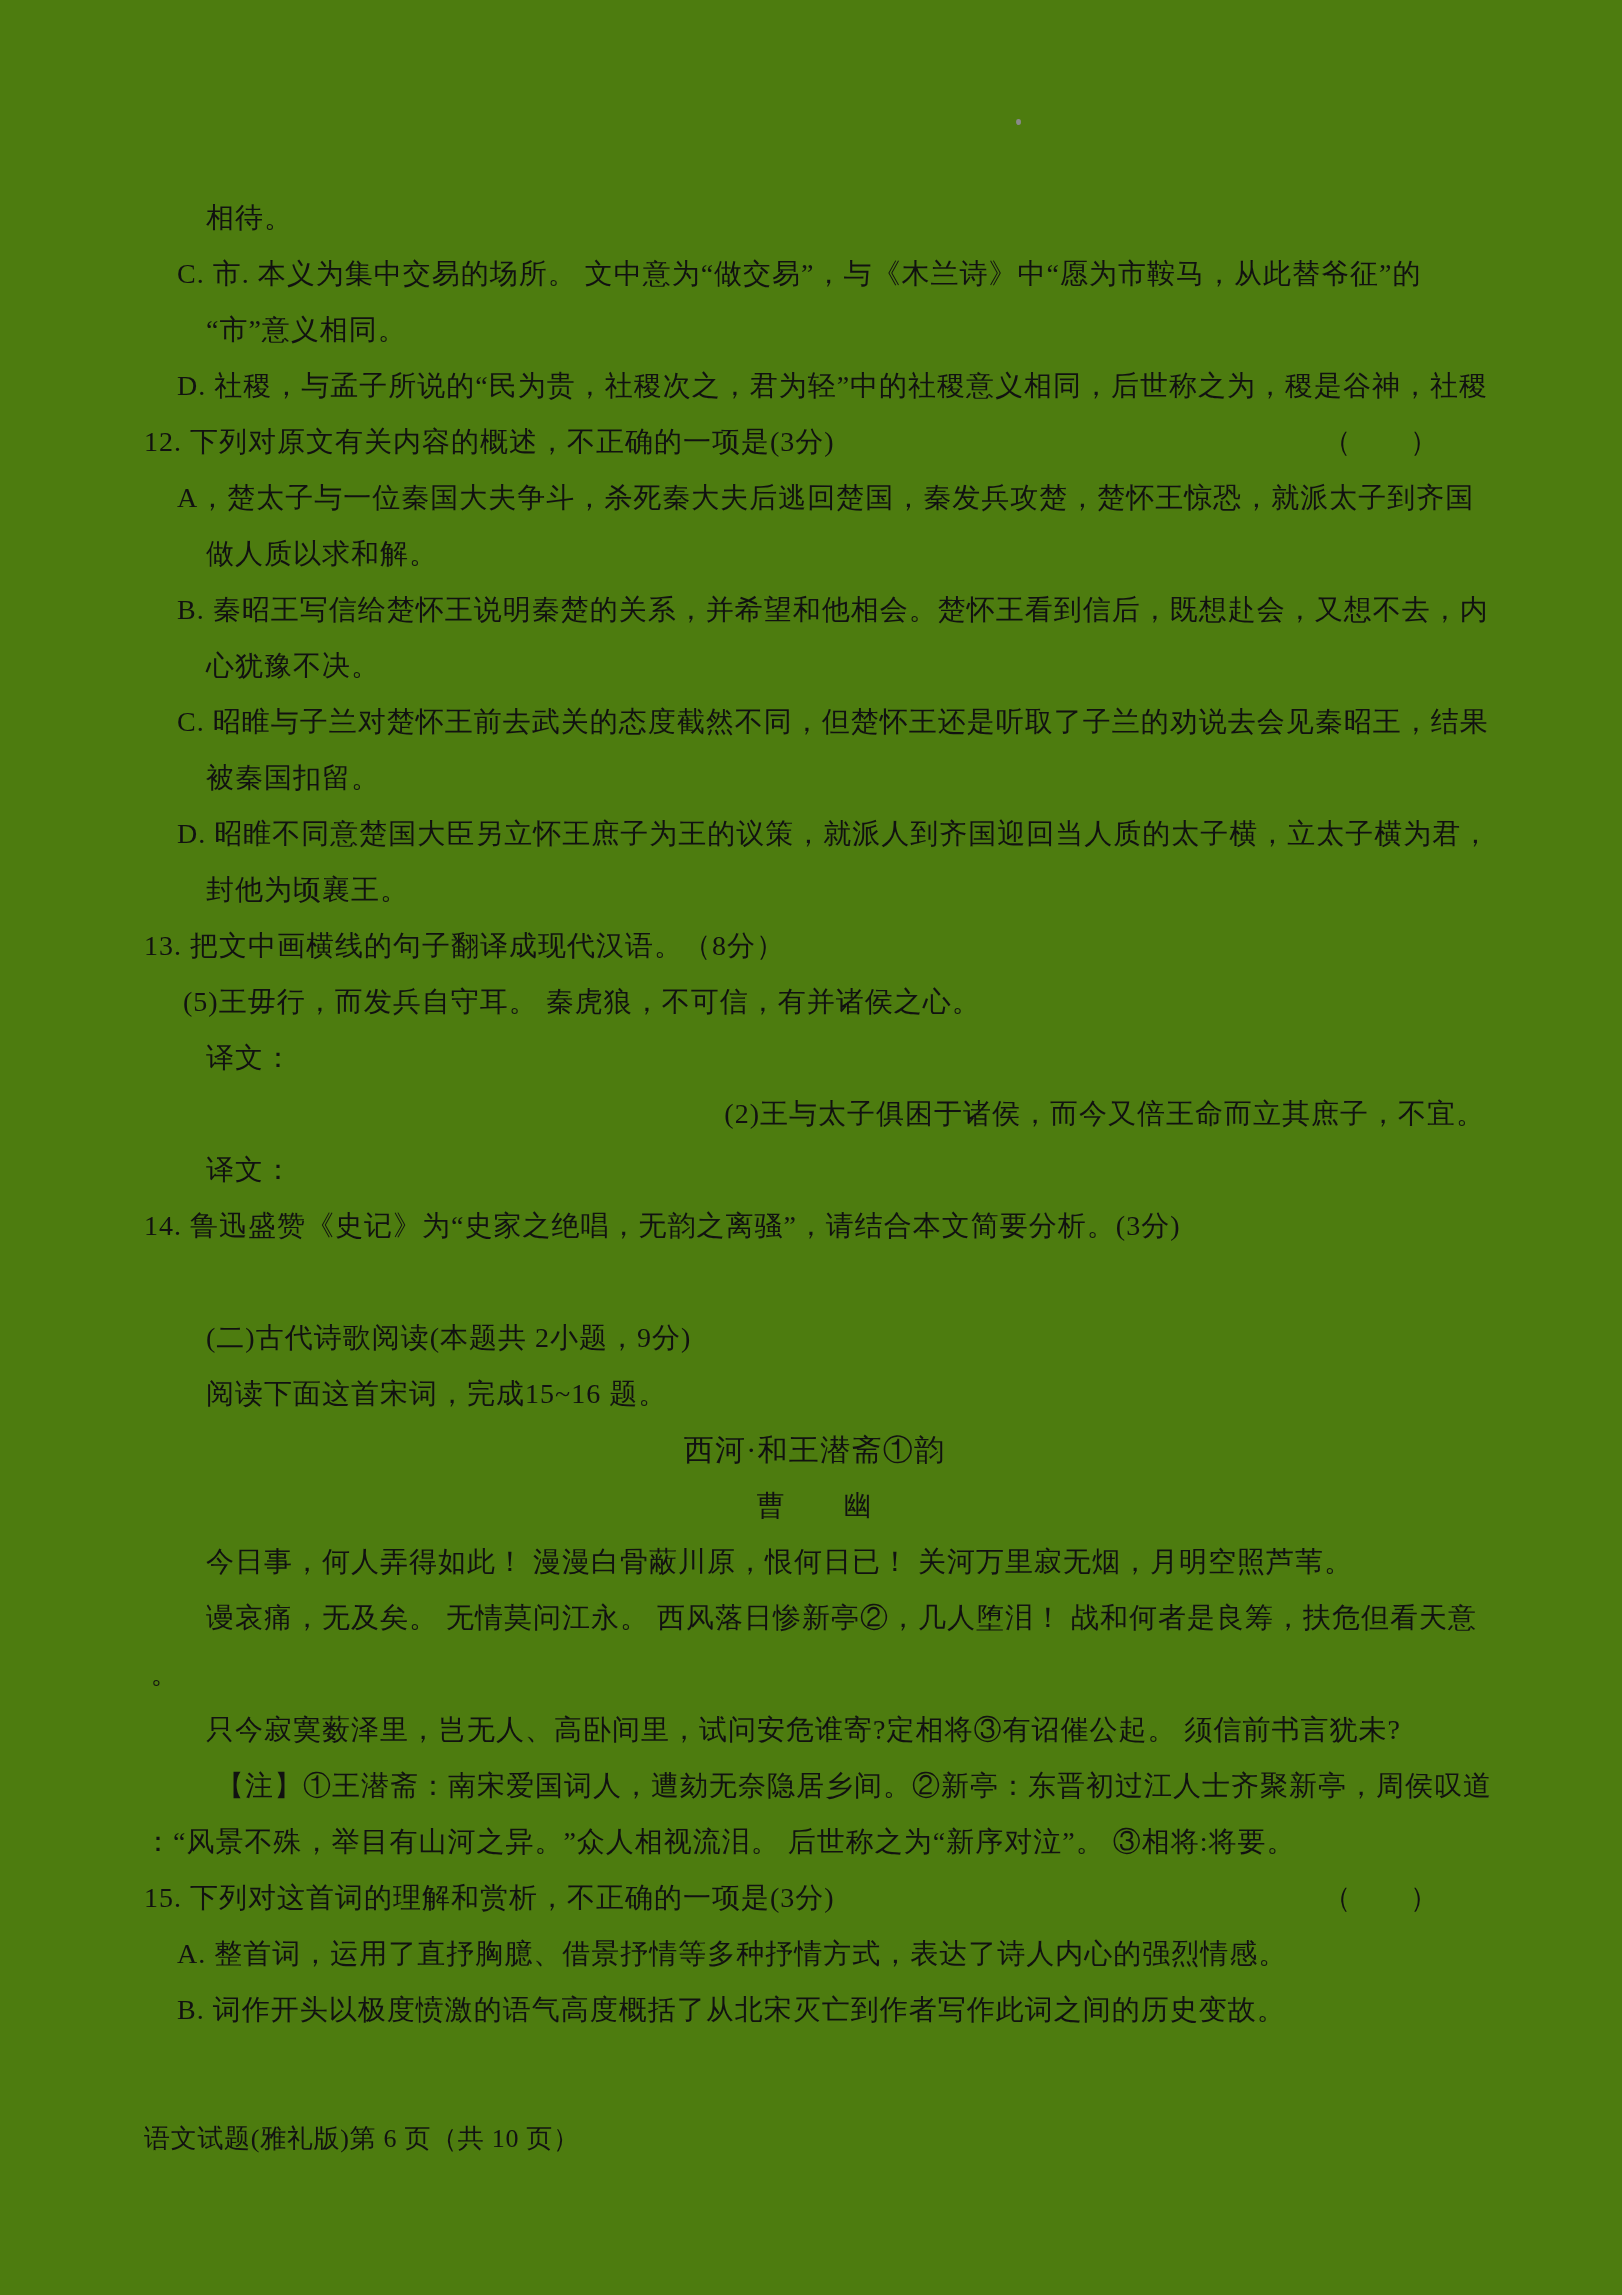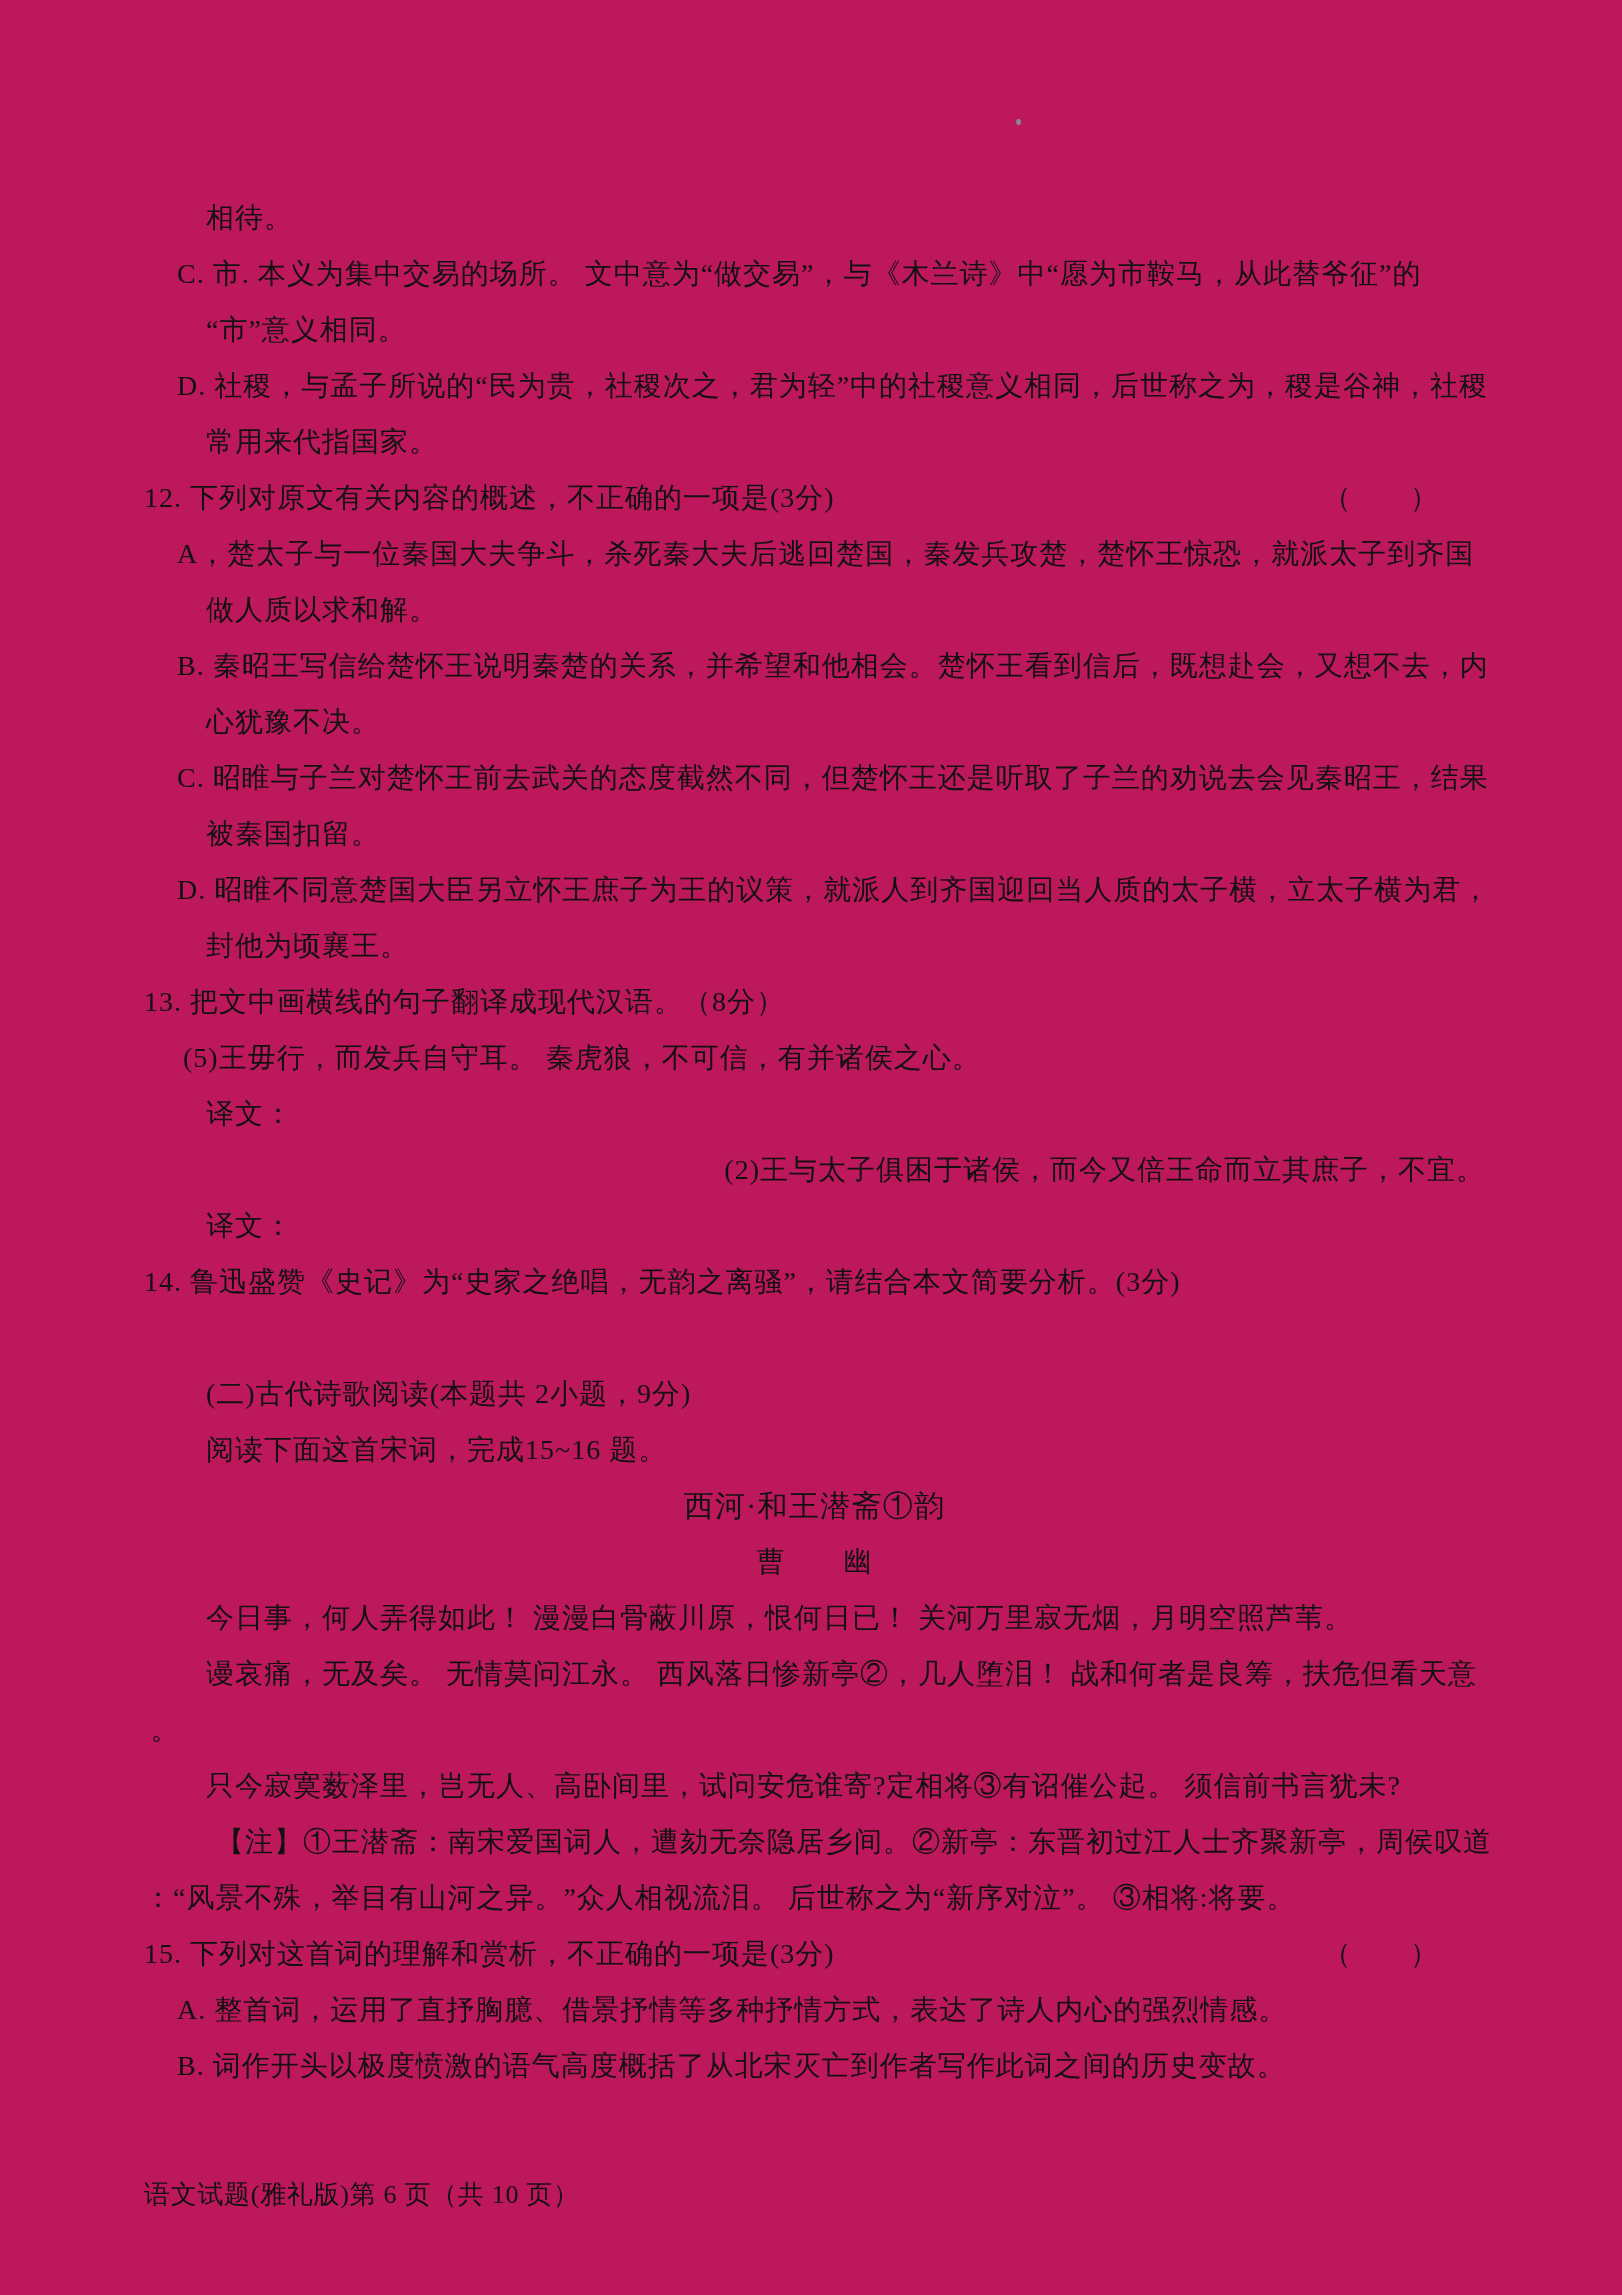--- a/index.html
+++ b/index.html
@@ -1,21 +1,21 @@
 <!DOCTYPE html>
 <html lang="zh" style="font-size:10.5px"><head>
 <meta charset="utf-8">
 <style>
   * { margin: 0; padding: 0; box-sizing: border-box; }
   html, body { background: #ffffff; }
   .page {
     position: relative;
     width: 1622px;
     height: 2295px;
-    background: #be185d;
+    background: #4d7c0f;
     color: #111111;
     font-family: "Liberation Serif", "DejaVu Serif", serif;
     overflow: hidden;
   }
   .stray-dot {
     position: absolute;
     left: 1016px;
     top: 119px;
     width: 4.6px;
     height: 5.9px;
@@ -56,21 +56,20 @@
 <div class="page">
 
   <span class="stray-dot"></span>
 
   <main class="content">
 
     <div class="line indent-cont">相待。</div>
     <div class="line indent-opt">C. 市. 本义为集中交易的场所。 文中意为“做交易”，与《木兰诗》中“愿为市鞍马，从此替爷征”的</div>
     <div class="line indent-cont">“市”意义相同。</div>
     <div class="line indent-opt">D. 社稷，与孟子所说的“民为贵，社稷次之，君为轻”中的社稷意义相同，后世称之为，稷是谷神，社稷</div>
-    <div class="line indent-cont">常用来代指国家。</div>
 
     <div class="line stem">
       <span class="bracket">（　　）</span>
       <span>12. 下列对原文有关内容的概述，不正确的一项是(3分)</span>
     </div>
     <div class="line indent-opt">A，楚太子与一位秦国大夫争斗，杀死秦大夫后逃回楚国，秦发兵攻楚，楚怀王惊恐，就派太子到齐国</div>
     <div class="line indent-cont">做人质以求和解。</div>
     <div class="line indent-opt">B. 秦昭王写信给楚怀王说明秦楚的关系，并希望和他相会。楚怀王看到信后，既想赴会，又想不去，内</div>
     <div class="line indent-cont">心犹豫不决。</div>
     <div class="line indent-opt">C. 昭睢与子兰对楚怀王前去武关的态度截然不同，但楚怀王还是听取了子兰的劝说去会见秦昭王，结果</div>

